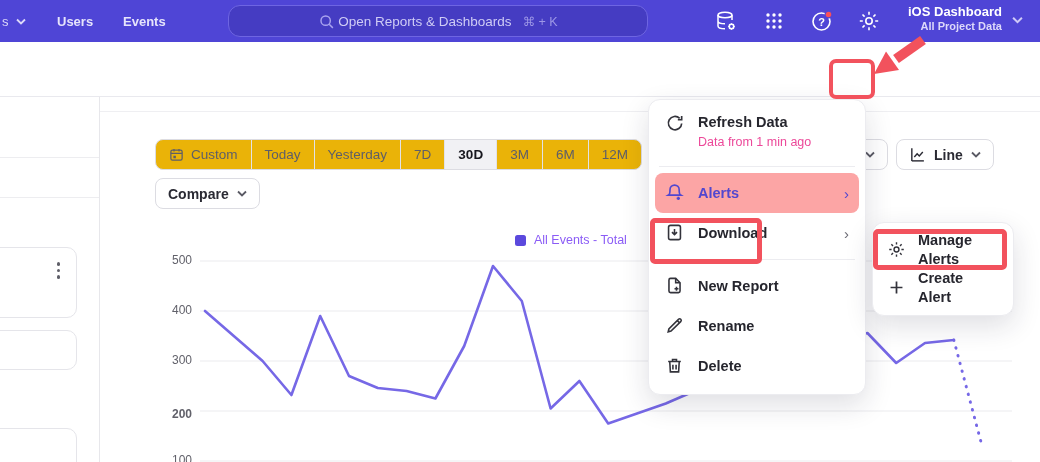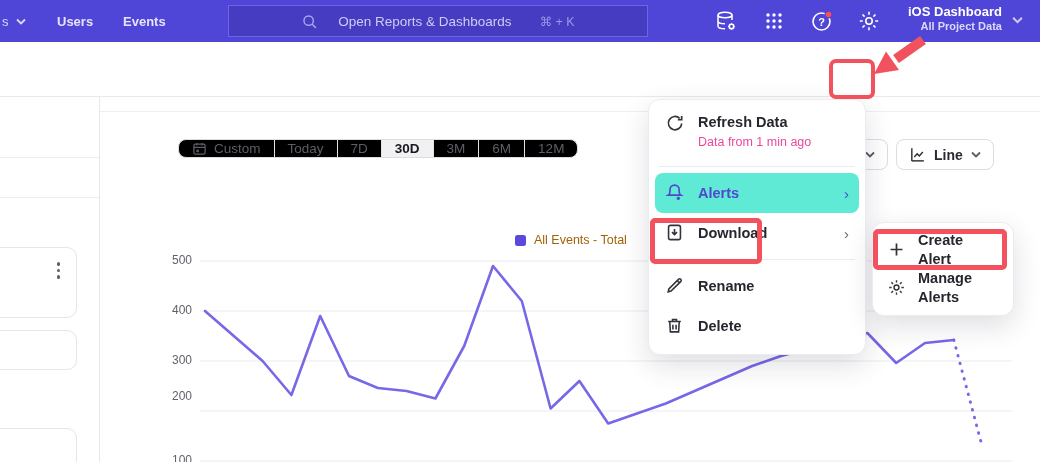--- a/index.html
+++ b/index.html
@@ -6,21 +6,21 @@
   html,body { background:#fff; }
   body { font-family:"Liberation Sans", sans-serif; }
   #root { position:relative; width:1040px; height:462px; background:#fff; overflow:hidden; }
 
   
   .topbar { position:absolute; left:0; top:0; width:1040px; height:42px; background:#4f45d6; display:flex; align-items:center; z-index:30; }
   .nav-trunc { display:flex; align-items:center; gap:7px; color:#dcd9f8; font-size:13px; margin-left:2px; }
   .nav-item { color:#e6e4fb; font-size:13px; font-weight:600; cursor:pointer; }
   .nav-item.u { position:absolute; left:57px; }
   .nav-item.e { position:absolute; left:123px; }
-  .search-pill { position:absolute; left:228px; top:5px; width:420px; height:32px; background:#453cc2; border:1px solid #6e65e2; border-radius:0; display:flex; align-items:center; justify-content:center; gap:20px; }
+  .search-pill { position:absolute; left:228px; top:5px; width:420px; height:32px; background:#453cc2; border:1px solid #6e65e2; border-radius:12px; display:flex; align-items:center; justify-content:center; gap:3px; }
   .search-pill .ph { color:#cfccf5; font-size:13.5px; }
   .search-pill .sc { color:#9d97e6; font-size:12.5px; margin-left:8px; }
   .tb-icon { position:absolute; top:9px; width:24px; height:24px; color:#fff; }
   .proj { position:absolute; left:908px; top:4px; color:#fff; line-height:1.25; cursor:pointer; }
   .proj .pname { font-size:13px; font-weight:700; }
   .proj .pscope { font-size:11px; font-weight:600; color:#ddd9fa;text-align:right; }
   .proj-chev { position:absolute; left:1012px; top:16px; color:#cfcaf7; }
 
   
   .header { position:absolute; left:0; top:42px; width:1040px; height:55px; background:#fff; border-bottom:1px solid #e9e9ee; z-index:20; }
@@ -38,46 +38,46 @@
 
   
   .panel-line { position:absolute; left:0; top:111px; width:1040px; height:1px; background:#efeff2; z-index:1; }
   .sidebar { position:absolute; left:0; top:97px; width:100px; height:365px; background:#fff; border-right:1px solid #e7e7eb; z-index:2; }
   .sb-line { position:absolute; left:0; width:99px; height:1px; background:#ededf0; }
   .sb-card { position:absolute; left:-18px; width:95px; background:#fff; border:1px solid #e5e5ea; border-radius:10px; }
   .kebab { position:absolute; right:16px; top:14px; display:flex; flex-direction:column; gap:3px; cursor:pointer; }
   .kebab i { width:3.5px; height:3.5px; border-radius:50%; background:#5f5f68; }
 
   
-  .seg { position:absolute; left:155px; top:139px; height:19px; display:flex; border:1px solid #dcdce2; border-radius:8px; overflow:hidden; background:#000000; z-index:3;margin-left:23px; }
+  .seg { position:absolute; left:155px; top:139px; height:31px; display:flex; border:1px solid #dcdce2; border-radius:8px; overflow:hidden; background:#eab308; z-index:3; }
   .seg-item { display:flex; align-items:center; justify-content:center; gap:7px; padding:0 13px; font-size:13.5px; color:#5e5e68; border-right:1px solid #e2e2e8; cursor:pointer; white-space:nowrap; }
   .seg-item:last-child { border-right:none; }
   .seg-item.sel { background:#f1f1f4; color:#17171e; font-weight:700; }
   .btn { position:absolute; height:31px; border:1px solid #dcdce2; border-radius:8px; background:#fff; display:flex; align-items:center; gap:8px; padding:0 12px; font-size:14px; font-weight:600; color:#2a2a33; cursor:pointer; z-index:3; }
   .chev { color:#5a5a64; }
 
   
   #chart-svg { position:absolute; left:100px; top:97px; z-index:2; }
   .legend { position:absolute; left:515px; top:233px; display:flex; align-items:center; gap:8px; z-index:3; }
   .legend .sq { width:11px; height:11px; border-radius:2.5px; background:#5b49dd; }
-  .legend .lt { font-size:12.5px; color:#a16207; }
+  .legend .lt { font-size:12.5px; color:#8b5cf6; }
   #yticks { position:absolute; left:156px; top:0; width:36px; height:462px; z-index:3; }
   .ylab { position:absolute; right:0; width:36px; text-align:right; font-size:12px; color:#61616a; }
 
   
   .menu { position:absolute; left:648px; top:99px; width:218px; background:#fff; border:1px solid #ececf0; border-radius:12px; box-shadow:0 10px 28px rgba(30,30,60,.14); padding:8px 6px; z-index:40; }
   .mrow { display:flex; align-items:center; height:40px; padding:0 10px; border-radius:8px; cursor:pointer; }
   .mrow.tall { height:52px; align-items:flex-start; padding-top:5px; }
   .micon { width:20px; height:20px; margin-right:13px; color:#33333b; flex:none; }
   .mlabel { font-size:14.5px; font-weight:600; color:#26262e; line-height:1.3; }
   .msub { font-size:12.5px; color:#ec4899; font-weight:400; margin-top:3px; }
   .mshort { margin-left:auto; font-size:13px; color:#8b8b94; }
   .mcaret { margin-left:auto; font-size:15px; color:#6a6a74; }
   .mdiv { height:1px; background:#ececf0; margin:6px 4px; }
-  .mrow.hl { background:#5eead4; }
+  .mrow.hl { background:#fca5a5; }
   .mrow.hl .mlabel, .mrow.hl .micon, .mrow.hl .mcaret { color:#5247cf; }
 
   
   .submenu { position:absolute; left:872px; top:222px; width:142px; background:#fff; border:1px solid #ececf0; border-radius:12px; box-shadow:0 10px 28px rgba(30,30,60,.14); padding:8px 6px; z-index:40; }
   .srow { display:flex; align-items:center; height:38px; padding:0 8px; border-radius:8px; cursor:pointer; }
   .srow .micon { margin-right:11px; }
 
   
   .ann { position:absolute; border:5px solid #f2525d; border-radius:5px; z-index:50; pointer-events:none; }
   .ann-dots { left:829px; top:59px; width:46px; height:40px; border-width:4px; border-radius:7px; }
@@ -94,21 +94,21 @@
       <line x1="100" x2="912" y1="364" y2="364" stroke="#ebebee" stroke-width="1"></line>
       <line x1="100" x2="912" y1="314" y2="314" stroke="#ebebee" stroke-width="1"></line>
       <line x1="100" x2="912" y1="264" y2="264" stroke="#ebebee" stroke-width="1"></line>
       <line x1="100" x2="912" y1="214" y2="214" stroke="#ebebee" stroke-width="1"></line>
       <line x1="100" x2="912" y1="164" y2="164" stroke="#ebebee" stroke-width="1"></line>
       <polyline points="105.0,214.0 133.8,239.0 162.6,264.0 191.4,298.0 220.2,219.0 249.0,279.0 277.8,291.0 306.6,294.0 335.4,301.5 364.2,249.0 393.0,169.0 421.8,204.0 450.6,311.5 479.4,284.0 508.2,326.5 537.0,316.5 565.8,306.5 594.6,294.0 623.4,281.5 652.2,269.0 681.0,259.0 709.8,251.5 738.6,244.0 767.4,236.0 796.2,266.0 825.0,246.0 853.8,243.0" fill="none" stroke="#7668e6" stroke-width="2.6" stroke-linejoin="round" stroke-linecap="round"></polyline>
       <polyline points="853.8,243.0 882.6,351.0" fill="none" stroke="#7668e6" stroke-width="3" stroke-linejoin="round" stroke-linecap="round" stroke-dasharray="0.5 7.5"></polyline>
     </svg>
   <div id="yticks">
       <div class="ylab" style="top: 453px;">100</div>
-      <div class="ylab" style="top: 389px;">200</div>
+      <div class="ylab" style="top: 407px; font-weight: bold;">200</div>
       <div class="ylab" style="top: 353px;">300</div>
       <div class="ylab" style="top: 303px;">400</div>
       <div class="ylab" style="top: 253px;">500</div>
     </div>
   <div class="legend">
     <span class="sq"></span>
     <span class="lt">All Events - Total</span>
   </div>
 
   <div class="sidebar">
@@ -132,36 +132,45 @@
           <rect x="3" y="5" width="18" height="16" rx="2.5"></rect>
           <path d="M8 3v4M16 3v4M3 10h18"></path>
           <rect x="7" y="14" width="4" height="4" fill="#5e5e68" stroke="none"></rect>
         </svg>
       <span>Custom</span>
     </div>
     <div class="seg-item">
         <span>Today</span>
       </div>
     <div class="seg-item">
+        <span>Yesterday</span>
+      </div>
+    <div class="seg-item">
         <span>7D</span>
       </div>
     <div class="seg-item sel">
         <span>30D</span>
       </div>
     <div class="seg-item">
         <span>3M</span>
       </div>
     <div class="seg-item">
         <span>6M</span>
       </div>
     <div class="seg-item">
         <span>12M</span>
       </div>
   </div>
 
+  <div class="btn" style="left:155px;top:178px">
+    <span>Compare</span>
+    <svg class="chev" width="10" height="7" viewBox="0 0 10 7" fill="none" stroke="currentColor" stroke-width="1.8">
+        <path d="M1 1.5l4 4 4-4"></path>
+      </svg>
+  </div>
 
   <div class="btn" style="left:800px;top:139px;width:88px;justify-content:flex-end">
     <svg class="chev" width="10" height="7" viewBox="0 0 10 7" fill="none" stroke="currentColor" stroke-width="1.8">
         <path d="M1 1.5l4 4 4-4"></path>
       </svg>
   </div>
 
   <div class="btn" style="left:896px;top:139px">
     <svg width="17" height="17" viewBox="0 0 24 24" fill="none" stroke="#2a2a33" stroke-width="2">
         <path d="M4 3v18"></path>
@@ -277,47 +286,55 @@
       <span class="micon"><svg width="19" height="19" viewBox="0 0 24 24" fill="none" stroke="currentColor" stroke-width="2">
             <rect x="4.5" y="3" width="15" height="18" rx="2.5"></rect>
             <path d="M12 7.5v7M8.8 11.5l3.2 3.2 3.2-3.2"></path>
           </svg></span>
       <span class="mlabel">Download</span>
       <span class="mcaret">›</span>
     </div>
     <div class="mdiv"></div>
     <div class="mrow">
       <span class="micon"><svg width="19" height="19" viewBox="0 0 24 24" fill="none" stroke="currentColor" stroke-width="2">
+            <path d="M13.5 3H7a2 2 0 0 0-2 2v14a2 2 0 0 0 2 2h10a2 2 0 0 0 2-2V8.5L13.5 3z"></path>
+            <path d="M13.5 3v5.5H19"></path>
+            <path d="M14.5 13.5v5M12 16h5"></path>
+          </svg></span>
+      <span class="mlabel">New Report</span>
+    </div>
+    <div class="mrow">
+      <span class="micon"><svg width="19" height="19" viewBox="0 0 24 24" fill="none" stroke="currentColor" stroke-width="2">
             <path d="M4 20l.9-3.6L17.3 4a2 2 0 0 1 2.8 2.8L7.6 19.1 4 20z"></path>
             <path d="M15.5 5.8l2.8 2.8"></path>
           </svg></span>
       <span class="mlabel">Rename</span>
     </div>
     <div class="mrow">
       <span class="micon"><svg width="19" height="19" viewBox="0 0 24 24" fill="none" stroke="currentColor" stroke-width="2">
             <path d="M4 7h16M9.5 7V4.5h5V7M6 7l.8 13h10.4L18 7"></path>
             <path d="M10 11v6M14 11v6"></path>
           </svg></span>
       <span class="mlabel">Delete</span>
     </div>
   </div>
 
   <div class="submenu">
     <div class="srow">
-      <span class="micon"><svg width="19" height="19" viewBox="0 0 24 24" fill="none" stroke="currentColor" stroke-width="2.2">
-            <path d="M12 4.5v15M4.5 12h15"></path>
-          </svg></span>
-      <span class="mlabel">Create Alert</span>
-    </div>
-    <div class="srow">
       <span class="micon"><svg width="19" height="19" viewBox="0 0 24 24" fill="none" stroke="currentColor" stroke-width="1.8">
             <circle cx="12" cy="12" r="3.1"></circle>
             <path d="M12 2.8v3M12 18.2v3M2.8 12h3M18.2 12h3M5.5 5.5l2.1 2.1M16.4 16.4l2.1 2.1M18.5 5.5l-2.1 2.1M7.6 16.4l-2.1 2.1"></path>
           </svg></span>
       <span class="mlabel">Manage Alerts</span>
+    </div>
+    <div class="srow">
+      <span class="micon"><svg width="19" height="19" viewBox="0 0 24 24" fill="none" stroke="currentColor" stroke-width="2.2">
+            <path d="M12 4.5v15M4.5 12h15"></path>
+          </svg></span>
+      <span class="mlabel">Create Alert</span>
     </div>
   </div>
 
   <div class="ann ann-dots"></div>
   <div class="ann ann-alerts"></div>
   <div class="ann ann-create"></div>
   <svg id="ann-arrow" width="80" height="55" viewBox="0 0 80 55">
     <path d="M63 10 L36 29" stroke="#f2525d" stroke-width="10" fill="none"></path>
     <polygon points="14,44 26,21.5 39,40" fill="#f2525d"></polygon>
   </svg>

